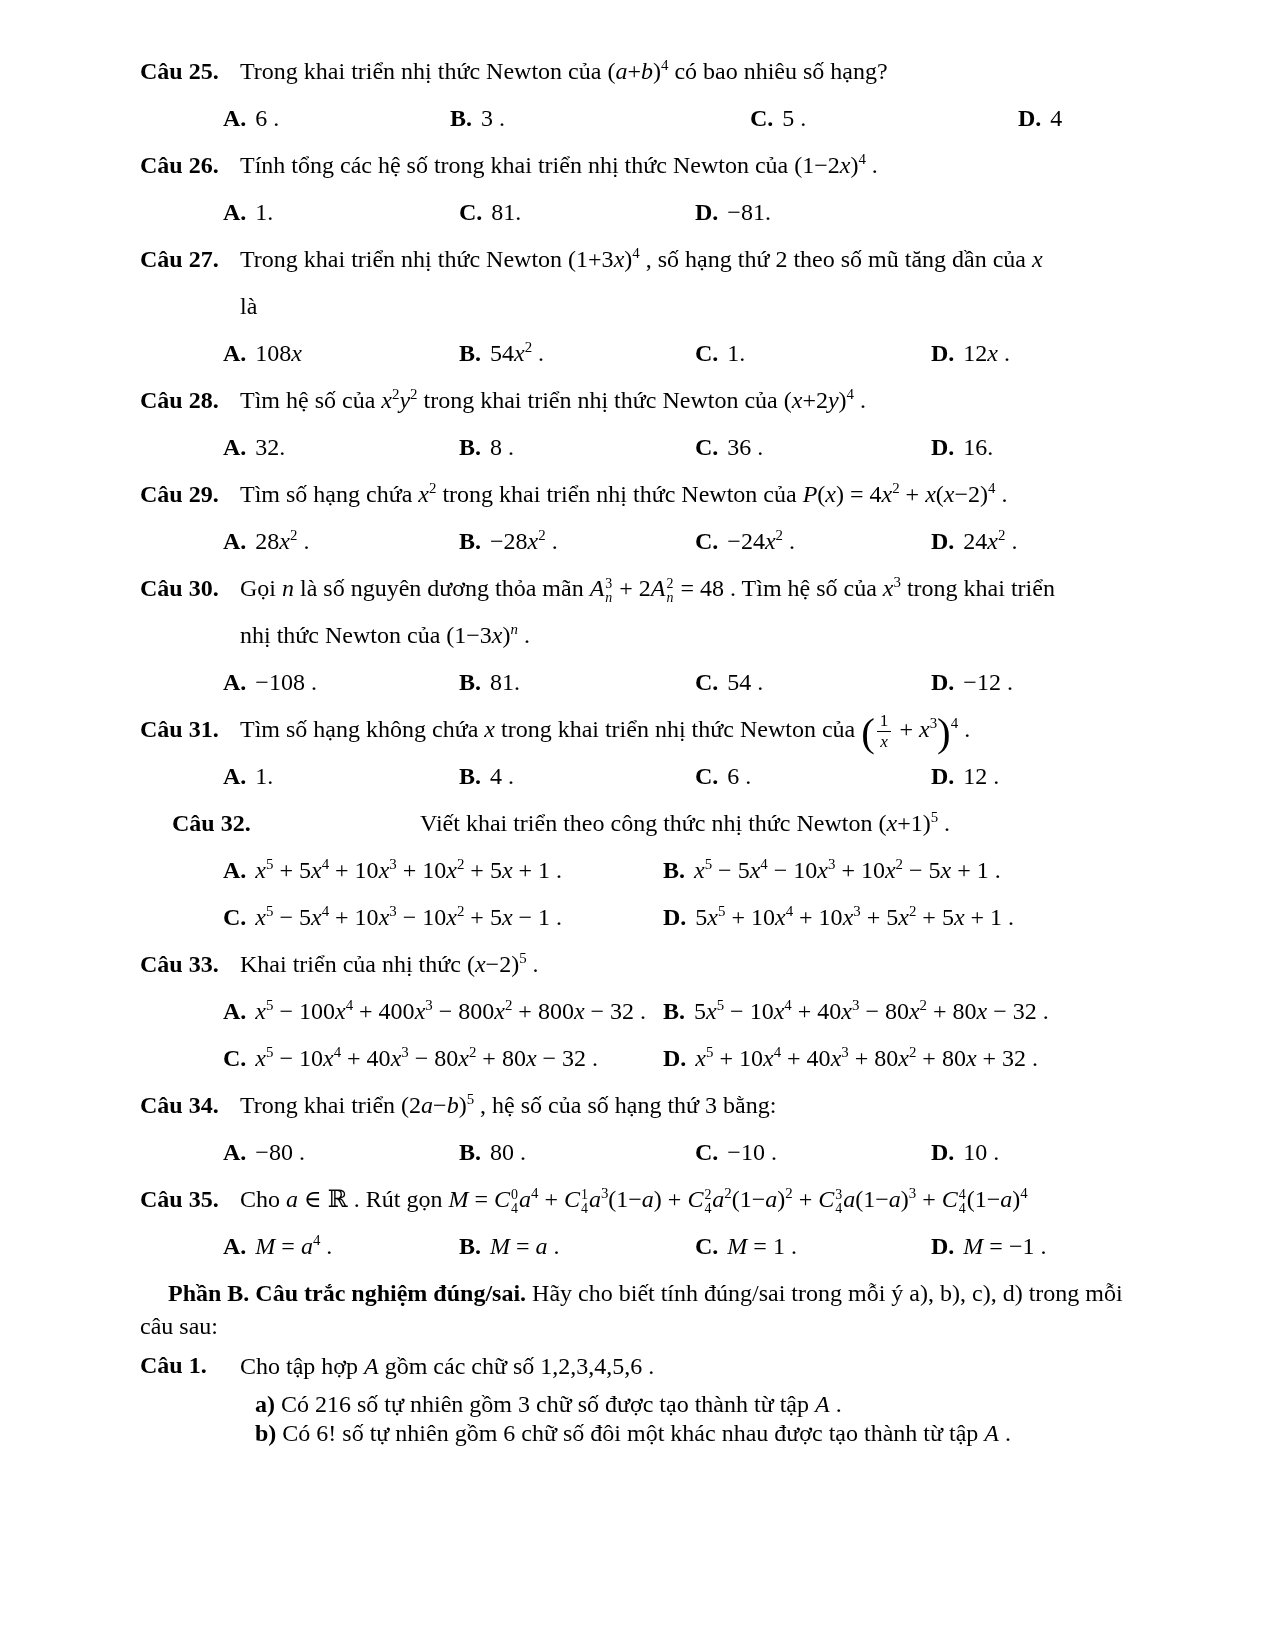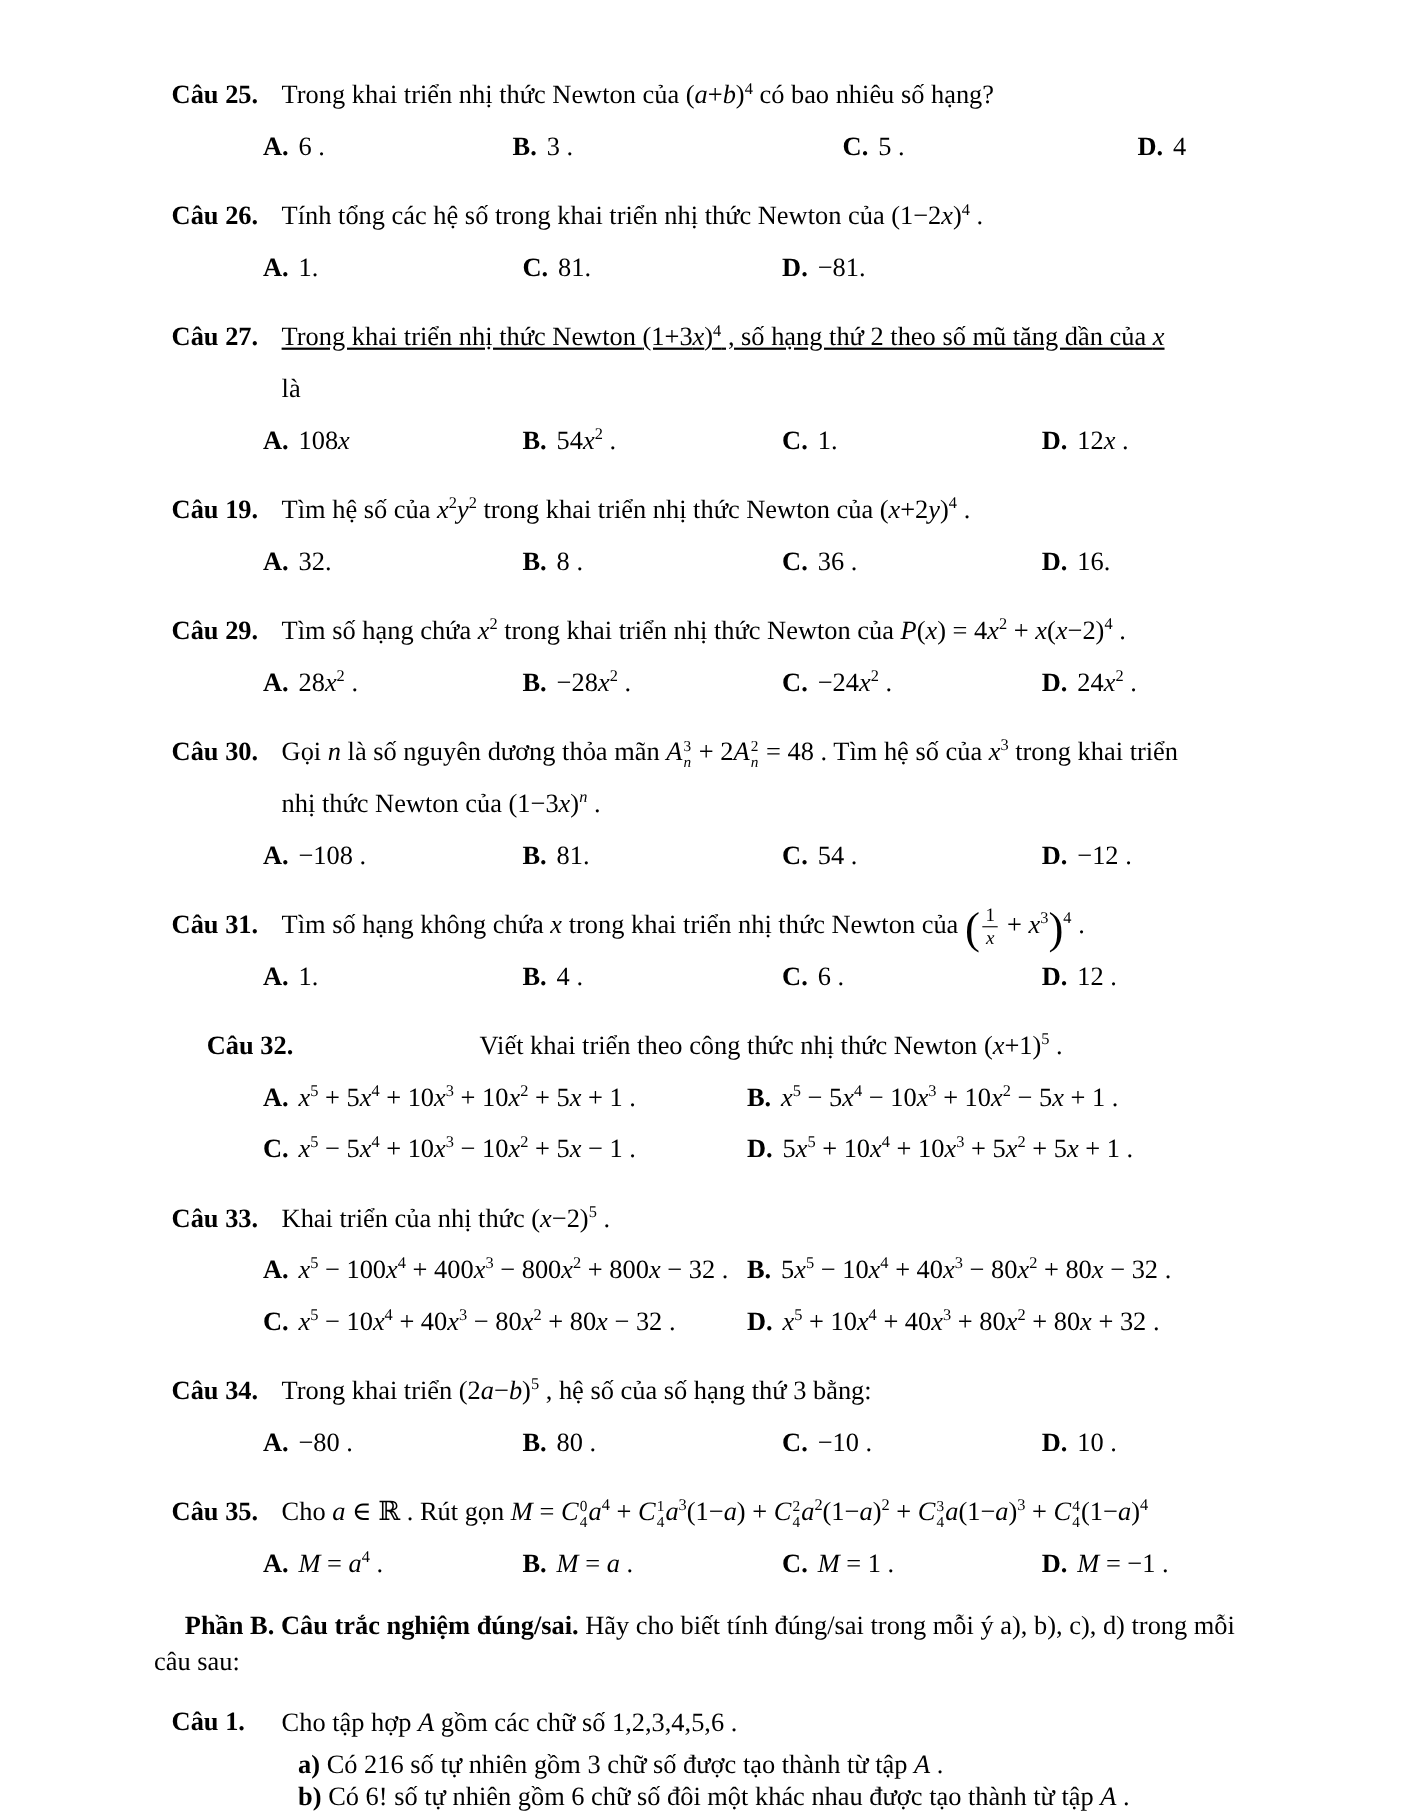--- a/index.html
+++ b/index.html
@@ -1,19 +1,19 @@
 <!DOCTYPE html>
 <html><head>
 <meta charset="utf-8">
 <style>
   html,body{margin:0;padding:0;background:#e9e9e9;}
   body{width:1275px;height:1650px;overflow:hidden;background:#ffffff;color:#000;
        font-family:"Liberation Serif","DejaVu Serif",serif;font-size:24px;}
   .page{padding:48px 140px 0 140px;}
-  .q{margin:16px;}
+  .q{margin:0;}
   .q-head{display:flex;line-height:47px;}
   .q-label{flex:none;width:100px;font-weight:700;}
   .q-bodywrap{flex:1;}
   .q-body,.q-body2{line-height:47px;}
   .q32 .q-label{margin-left:32px;width:100px;}
   .q32 .q-body{margin-left:148px;text-align:right;}
   .opts{display:grid;margin-left:83px;grid-template-columns:236px 236px 236px auto;line-height:47px;}
   .opts.g25{grid-template-columns:227px 300px 268px auto;}
   .opts.g2{grid-template-columns:440px auto;font-family:Liberation Serif, serif;}
   .opt{white-space:nowrap;}
@@ -60,35 +60,35 @@
       <span class="opt"><b class="ok">A.</b><span class="ov">1.</span></span>
       <span class="opt"><b class="ok">C.</b><span class="ov">81.</span></span>
       <span class="opt"><b class="ok">D.</b><span class="ov">−81.</span></span>
     </div>
   </div>
 
   <div class="q">
     <div class="q-head">
       <span class="q-label">Câu 27.</span>
       <span class="q-bodywrap">
-        <span class="q-body" style="display:block;text-decoration:underline;">Trong khai triển nhị thức Newton <span class="m">(1+3<i>x</i>)<sup>4</sup></span> , số hạng thứ 2 theo số mũ tăng dần của <span class="m"><i>x</i></span></span>
+        <span class="q-body" style="display:block;">Trong khai triển nhị thức Newton <span class="m">(1+3<i>x</i>)<sup>4</sup></span> , số hạng thứ 2 theo số mũ tăng dần của <span class="m"><i>x</i></span></span>
         <span class="q-body2" style="display:block;">là</span>
       </span>
     </div>
     <div class="opts">
       <span class="opt"><b class="ok">A.</b><span class="ov"><span class="m">108<i>x</i></span></span></span>
       <span class="opt"><b class="ok">B.</b><span class="ov"><span class="m">54<i>x</i><sup>2</sup></span> .</span></span>
       <span class="opt"><b class="ok">C.</b><span class="ov">1.</span></span>
       <span class="opt"><b class="ok">D.</b><span class="ov"><span class="m">12<i>x</i></span> .</span></span>
     </div>
   </div>
 
   <div class="q">
     <div class="q-head">
-      <span class="q-label">Câu 19.</span>
+      <span class="q-label">Câu 28.</span>
       <span class="q-body">Tìm hệ số của <span class="m"><i>x</i><sup>2</sup><i>y</i><sup>2</sup></span> trong khai triển nhị thức Newton của <span class="m">(<i>x</i>+2<i>y</i>)<sup>4</sup></span> .</span>
     </div>
     <div class="opts">
       <span class="opt"><b class="ok">A.</b><span class="ov">32.</span></span>
       <span class="opt"><b class="ok">B.</b><span class="ov">8 .</span></span>
       <span class="opt"><b class="ok">C.</b><span class="ov">36 .</span></span>
       <span class="opt"><b class="ok">D.</b><span class="ov">16.</span></span>
     </div>
   </div>
 

